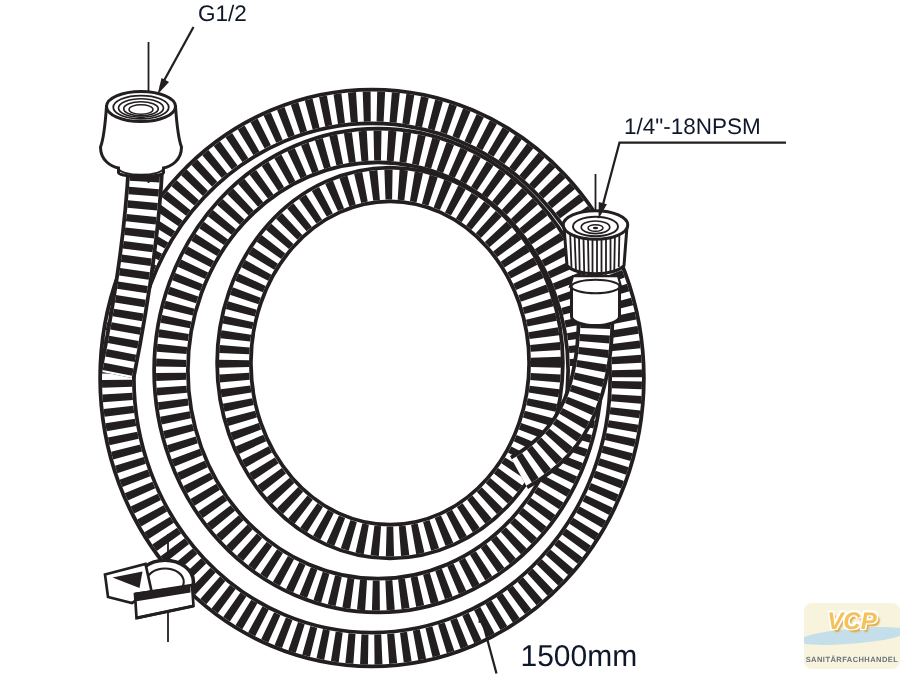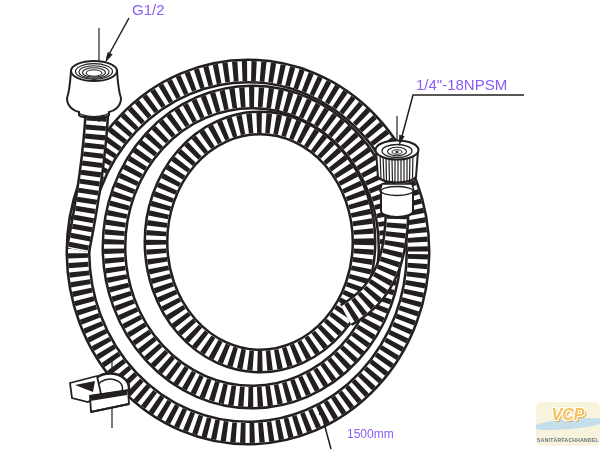--- a/index.html
+++ b/index.html
@@ -1,24 +1,24 @@
 <!DOCTYPE html>
 <html><head>
 <meta charset="utf-8">
 <style>
   html,body{margin:0;padding:0;background:#fff;}
   .stage{
     position:relative;width:600px;height:451px;background:#fff;overflow:hidden;
     font-family:"Liberation Sans", sans-serif;color:#231f20;
   }
   .stage svg{position:absolute;left:0;top:0;}
-  .lbl{position:absolute;color:#8b5cf6;font-weight:500;white-space:nowrap;}
+  .lbl{position:absolute;color:#0f172a;font-weight:500;white-space:nowrap;}
   .lbl-g12{left:132px;top:1px;font-size:15px;}
   .lbl-npsm{left:416px;top:76px;font-size:15px;}
-  .lbl-len{left:347px;top:427px;font-size:12px;}
+  .lbl-len{left:347px;top:427px;font-size:20px;}
   .logo{
     position:absolute;left:536px;top:402px;width:64px;height:44px;
     background:#f7f1d6;border-radius:5px;opacity:.82;overflow:hidden;
   }
   .logo-wave{
     position:absolute;left:-3px;top:17px;width:72px;height:10px;background:#b9d8e6;
     border-radius:50% 40% 50% 40% / 60% 40% 60% 40%;transform:rotate(-4deg);
   }
   .logo-brand{
     position:absolute;top:0;left:0;right:0;text-align:center;

